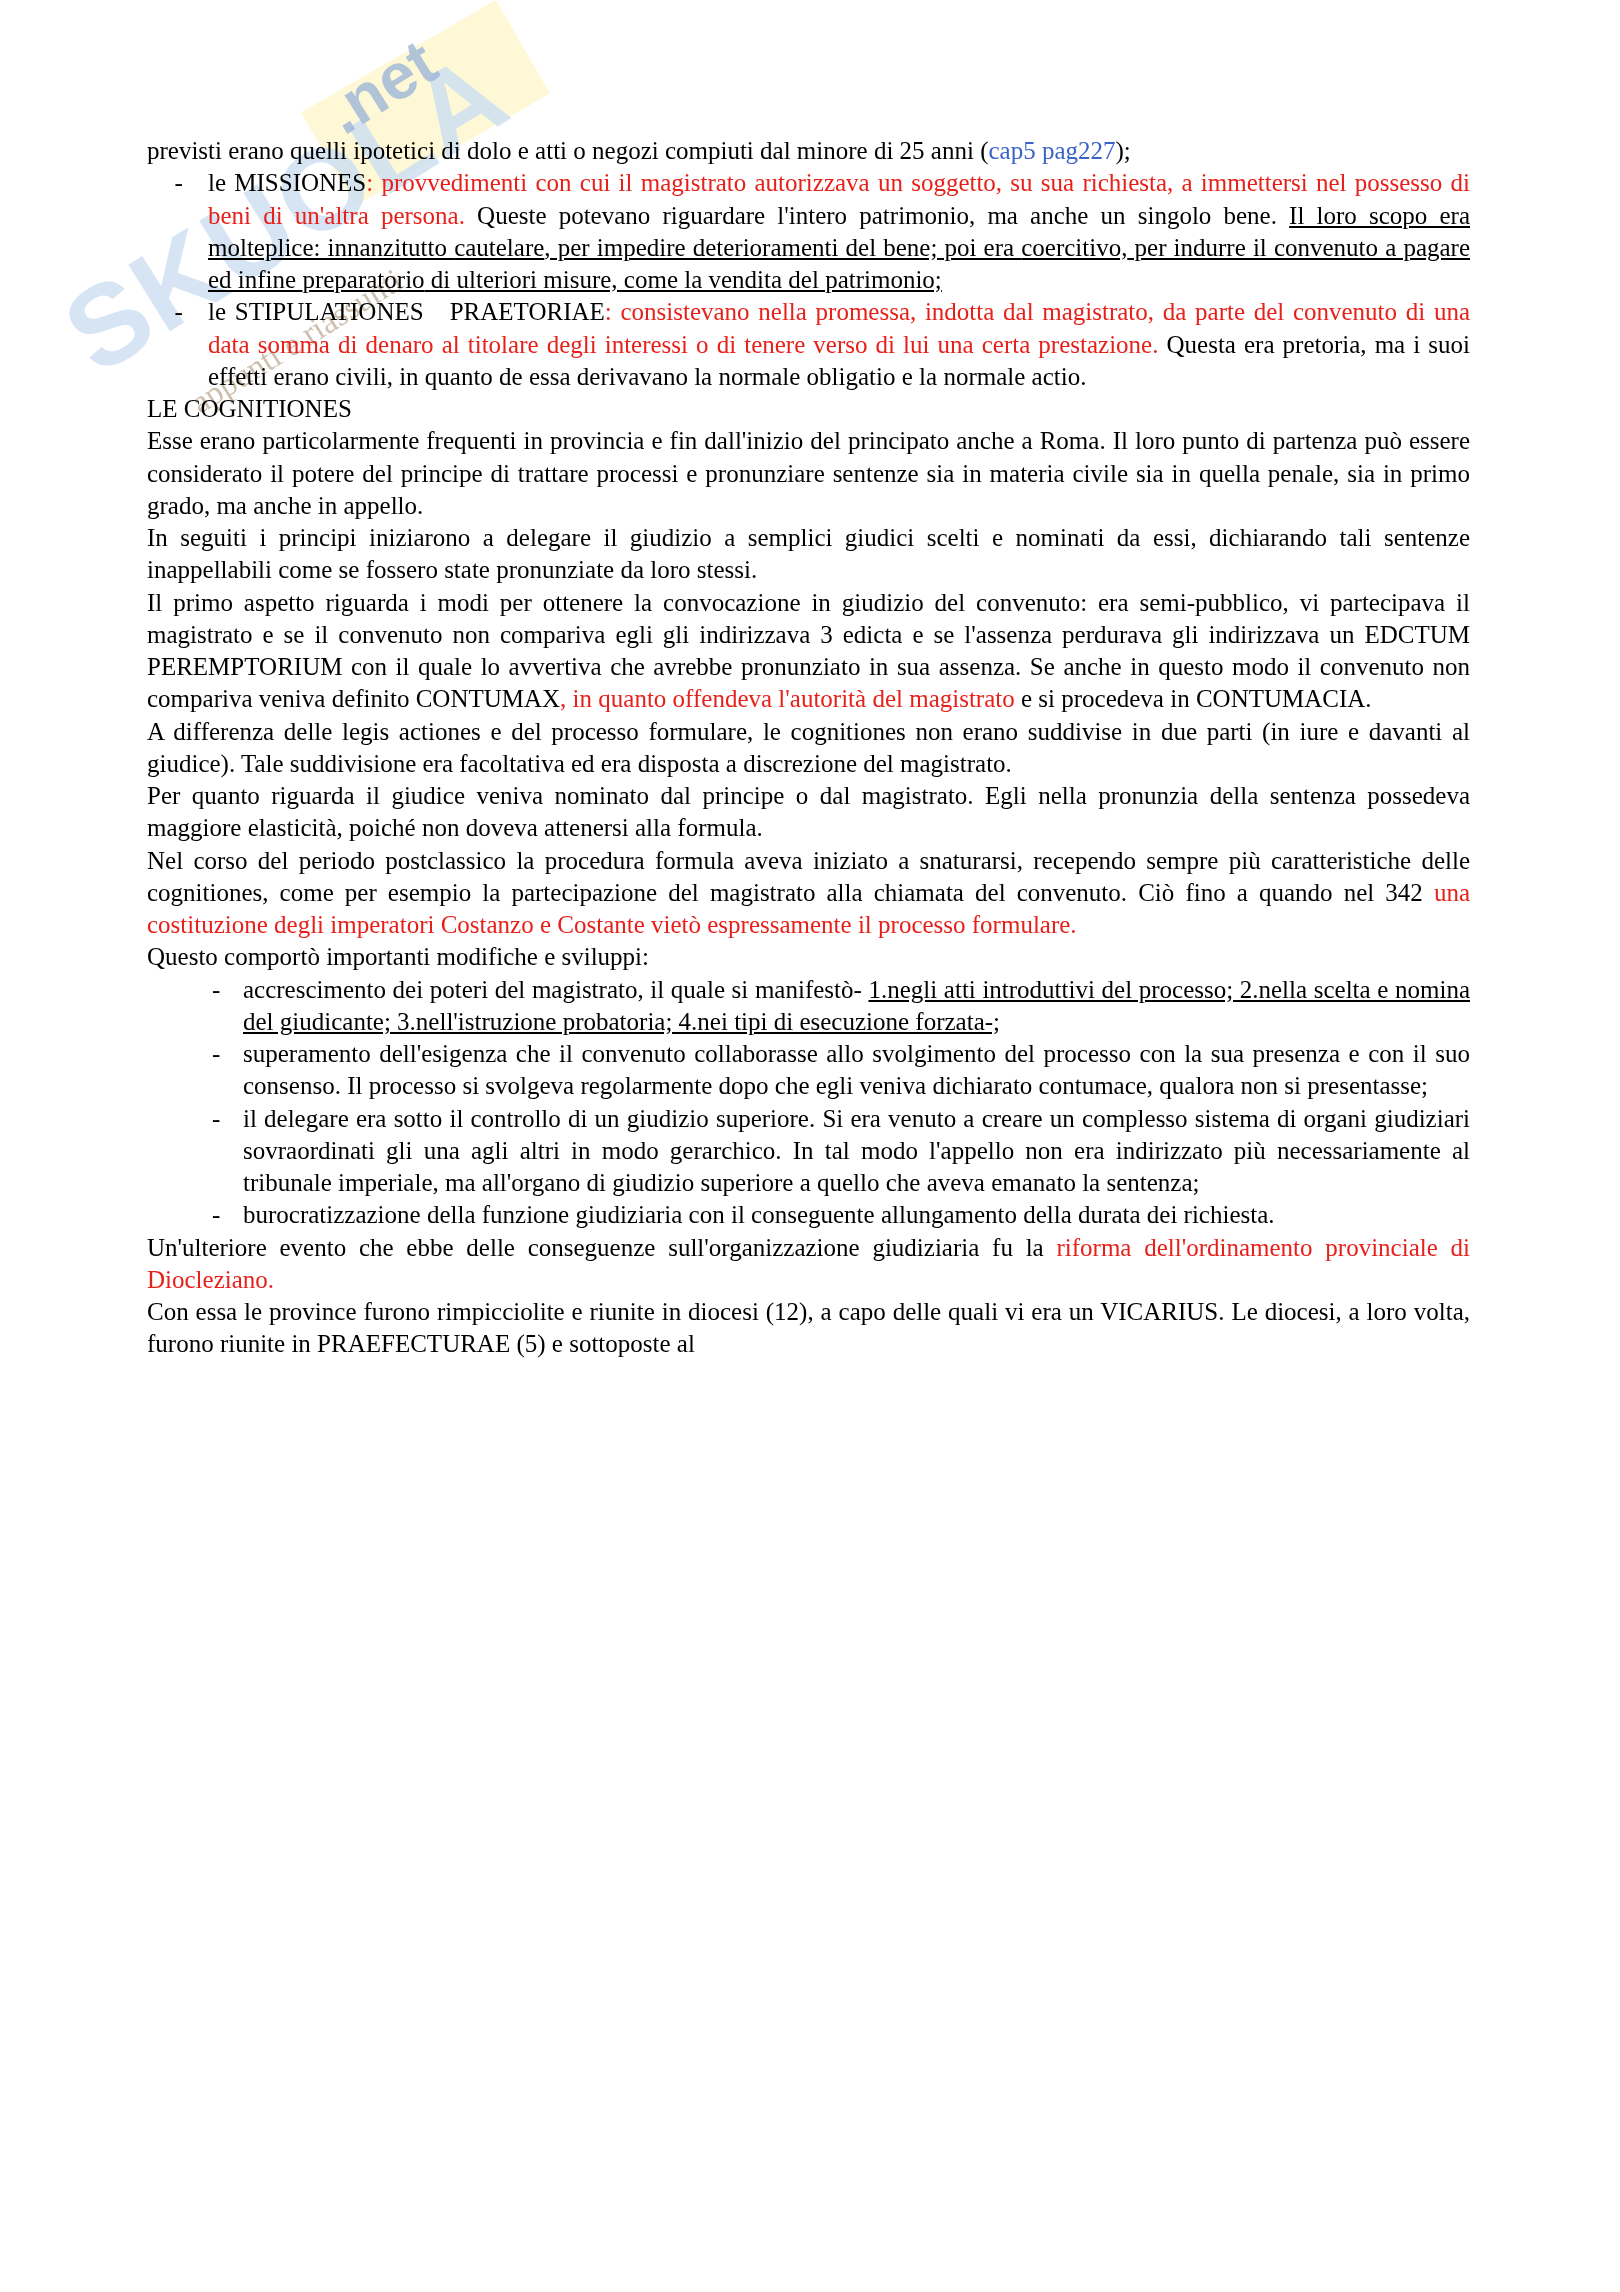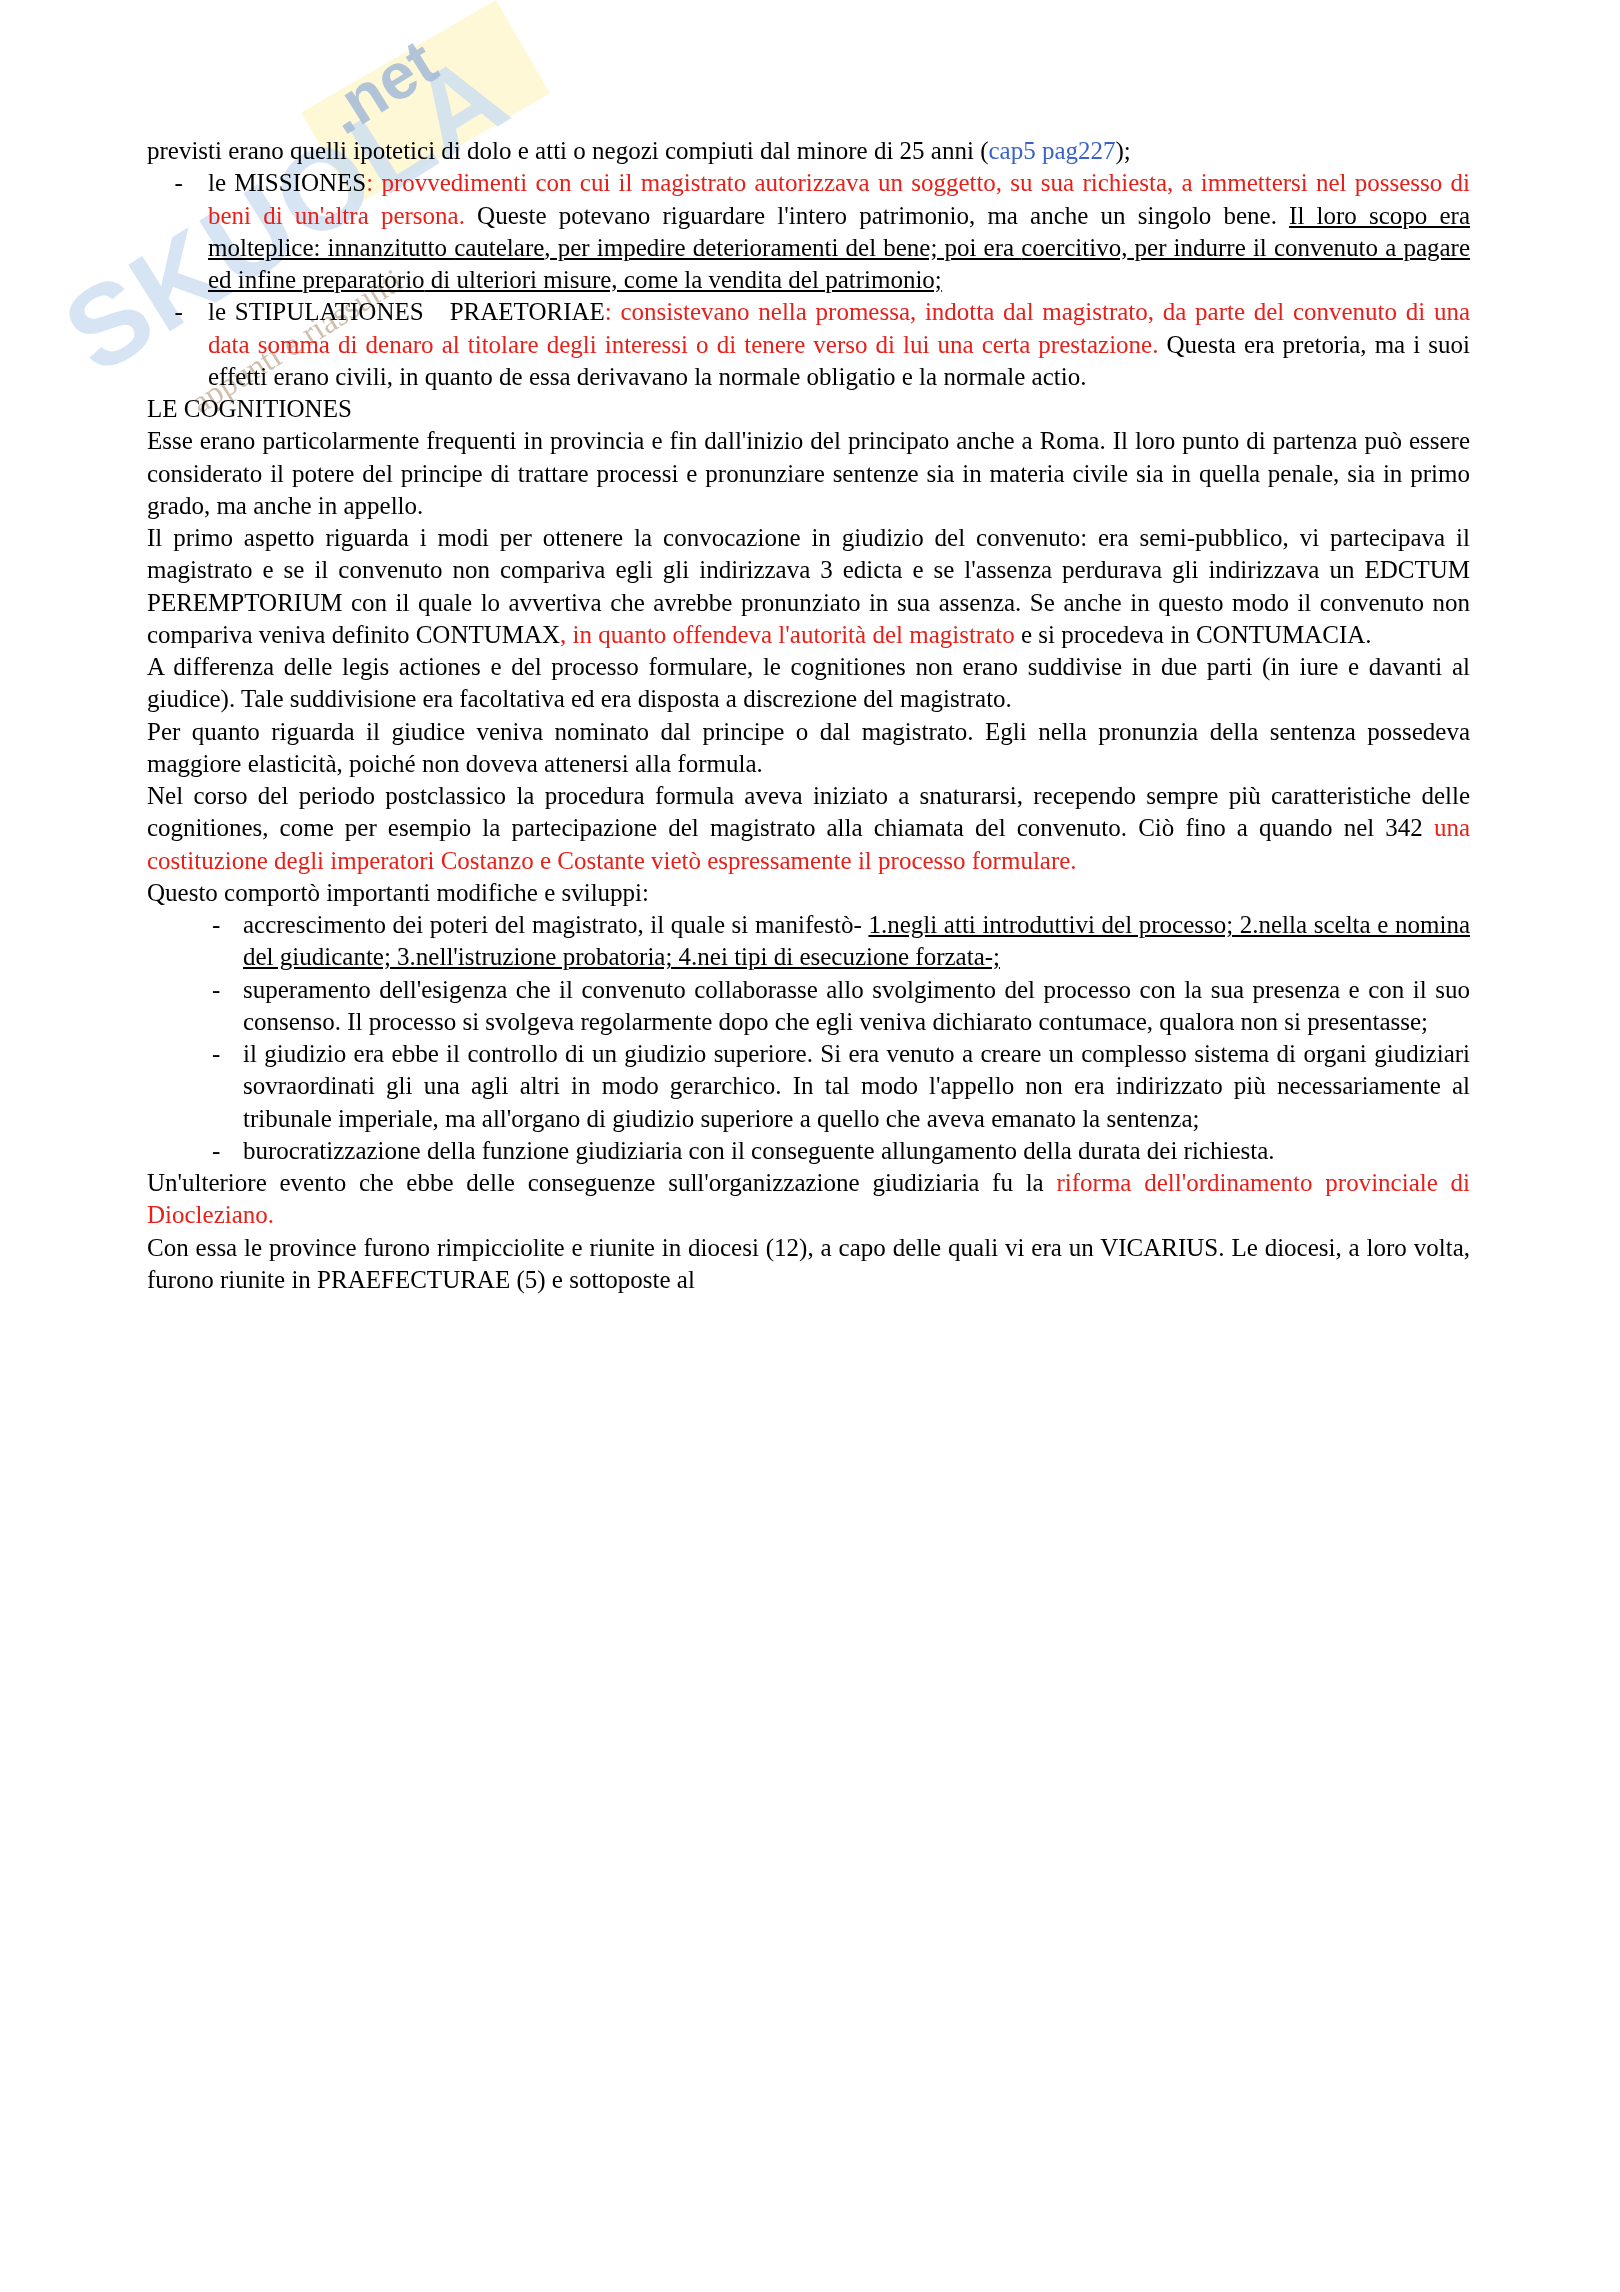--- a/index.html
+++ b/index.html
@@ -146,20 +146,21 @@
     <div class="bullet-row">
       <div class="bullet-dash">-</div>
       <div class="bullet-body">
         <span>le <b>STIPULATIONES&nbsp;&nbsp;&nbsp;PRAETORIAE</b></span><span class="red">: consistevano nella promessa, indotta dal magistrato, da parte del convenuto di una data somma di denaro al titolare degli interessi o di tenere verso di lui una certa prestazione.</span><span> Questa era pretoria, ma i suoi effetti erano civili, in quanto de essa derivavano la normale obligatio e la normale actio.</span>
       </div>
     </div>
 
     <p class="center">LE COGNITIONES</p>
 
     <p>Esse erano particolarmente frequenti in provincia e fin dall'inizio del principato anche a Roma. Il loro punto di partenza può essere considerato il potere del principe di trattare processi e pronunziare sentenze sia in materia civile sia in quella penale, sia in primo grado, ma anche in appello.</p>
+    <p>In seguiti i principi iniziarono a delegare il giudizio a semplici giudici scelti e nominati da essi, dichiarando tali sentenze inappellabili come se fossero state pronunziate da loro stessi.</p>
 
     <p><span>Il primo aspetto riguarda i modi per ottenere la convocazione in giudizio del convenuto: era semi-pubblico, vi partecipava il magistrato e se il convenuto non compariva egli gli indirizzava </span><b>3 edicta</b><span> e se l'assenza perdurava gli indirizzava un </span><b>EDCTUM PEREMPTORIUM</b><span> con il quale lo avvertiva che avrebbe pronunziato in sua assenza. Se anche in questo modo il convenuto non compariva veniva definito </span><b>CONTUMAX</b><span class="red">, in quanto offendeva l'autorità del magistrato</span><span> e si procedeva in </span><b>CONTUMACIA</b><span>.</span></p>
 
     <p>A differenza delle legis actiones e del processo formulare, le cognitiones non erano suddivise in due parti (in iure e davanti al giudice). Tale suddivisione era facoltativa ed era disposta a discrezione del magistrato.</p>
     <p>Per quanto riguarda il giudice veniva nominato dal principe o dal magistrato. Egli nella pronunzia della sentenza possedeva maggiore elasticità, poiché non doveva attenersi alla formula.</p>
 
     <p><span>Nel corso del </span><b>periodo postclassico</b><span> la procedura formula aveva iniziato a snaturarsi, recependo sempre più caratteristiche delle cognitiones, come per esempio la partecipazione del magistrato alla chiamata del convenuto. Ciò fino a quando nel </span><b>342</b><span class="red"> una costituzione degli imperatori Costanzo e Costante vietò espressamente il processo formulare.</span></p>
 
     <p>Questo comportò importanti modifiche e sviluppi:</p>
 
@@ -168,21 +169,21 @@
       <div class="bullet-body"><b>accrescimento dei poteri del magistrato</b><span>, il quale si manifestò- </span><span class="u">1.negli atti introduttivi del processo; 2.nella scelta e nomina del giudicante; 3.nell'istruzione probatoria; 4.nei tipi di esecuzione forzata-;</span></div>
     </div>
 
     <div class="bullet-row lvl2">
       <div class="bullet-dash">-</div>
       <div class="bullet-body"><b>superamento dell'esigenza che il convenuto collaborasse allo svolgimento del processo con la sua presenza e con il suo consenso</b><span>. Il processo si svolgeva regolarmente dopo che egli veniva dichiarato contumace, qualora non si presentasse;</span></div>
     </div>
 
     <div class="bullet-row lvl2">
       <div class="bullet-dash">-</div>
-      <div class="bullet-body"><b>il giudizio era ebbe il controllo di un giudizio superiore</b><span>. Si era venuto a creare un complesso sistema di organi giudiziari sovraordinati gli una agli altri in modo gerarchico. In tal modo l'appello non era indirizzato più necessariamente al tribunale imperiale, ma all'organo di giudizio superiore a quello che aveva emanato la sentenza;</span></div>
+      <div class="bullet-body"><b>il delegare era sotto il controllo di un giudizio superiore</b><span>. Si era venuto a creare un complesso sistema di organi giudiziari sovraordinati gli una agli altri in modo gerarchico. In tal modo l'appello non era indirizzato più necessariamente al tribunale imperiale, ma all'organo di giudizio superiore a quello che aveva emanato la sentenza;</span></div>
     </div>
 
     <div class="bullet-row lvl2">
       <div class="bullet-dash">-</div>
       <div class="bullet-body"><b>burocratizzazione della funzione giudiziaria</b><span> con il conseguente </span><b>allungamento della durata dei richiesta</b><span>.</span></div>
     </div>
 
     <p><span>Un'ulteriore evento che ebbe delle conseguenze sull'organizzazione giudiziaria fu la </span><span class="red">riforma dell'ordinamento provinciale di Diocleziano.</span></p>
 
     <p><span>Con essa le province furono rimpicciolite e riunite in </span><b>diocesi</b><span> (12), a capo delle quali vi era un </span><b>VICARIUS</b><span>. Le diocesi, a loro volta, furono riunite in </span><b>PRAEFECTURAE</b><span> (5) e sottoposte al</span></p>

